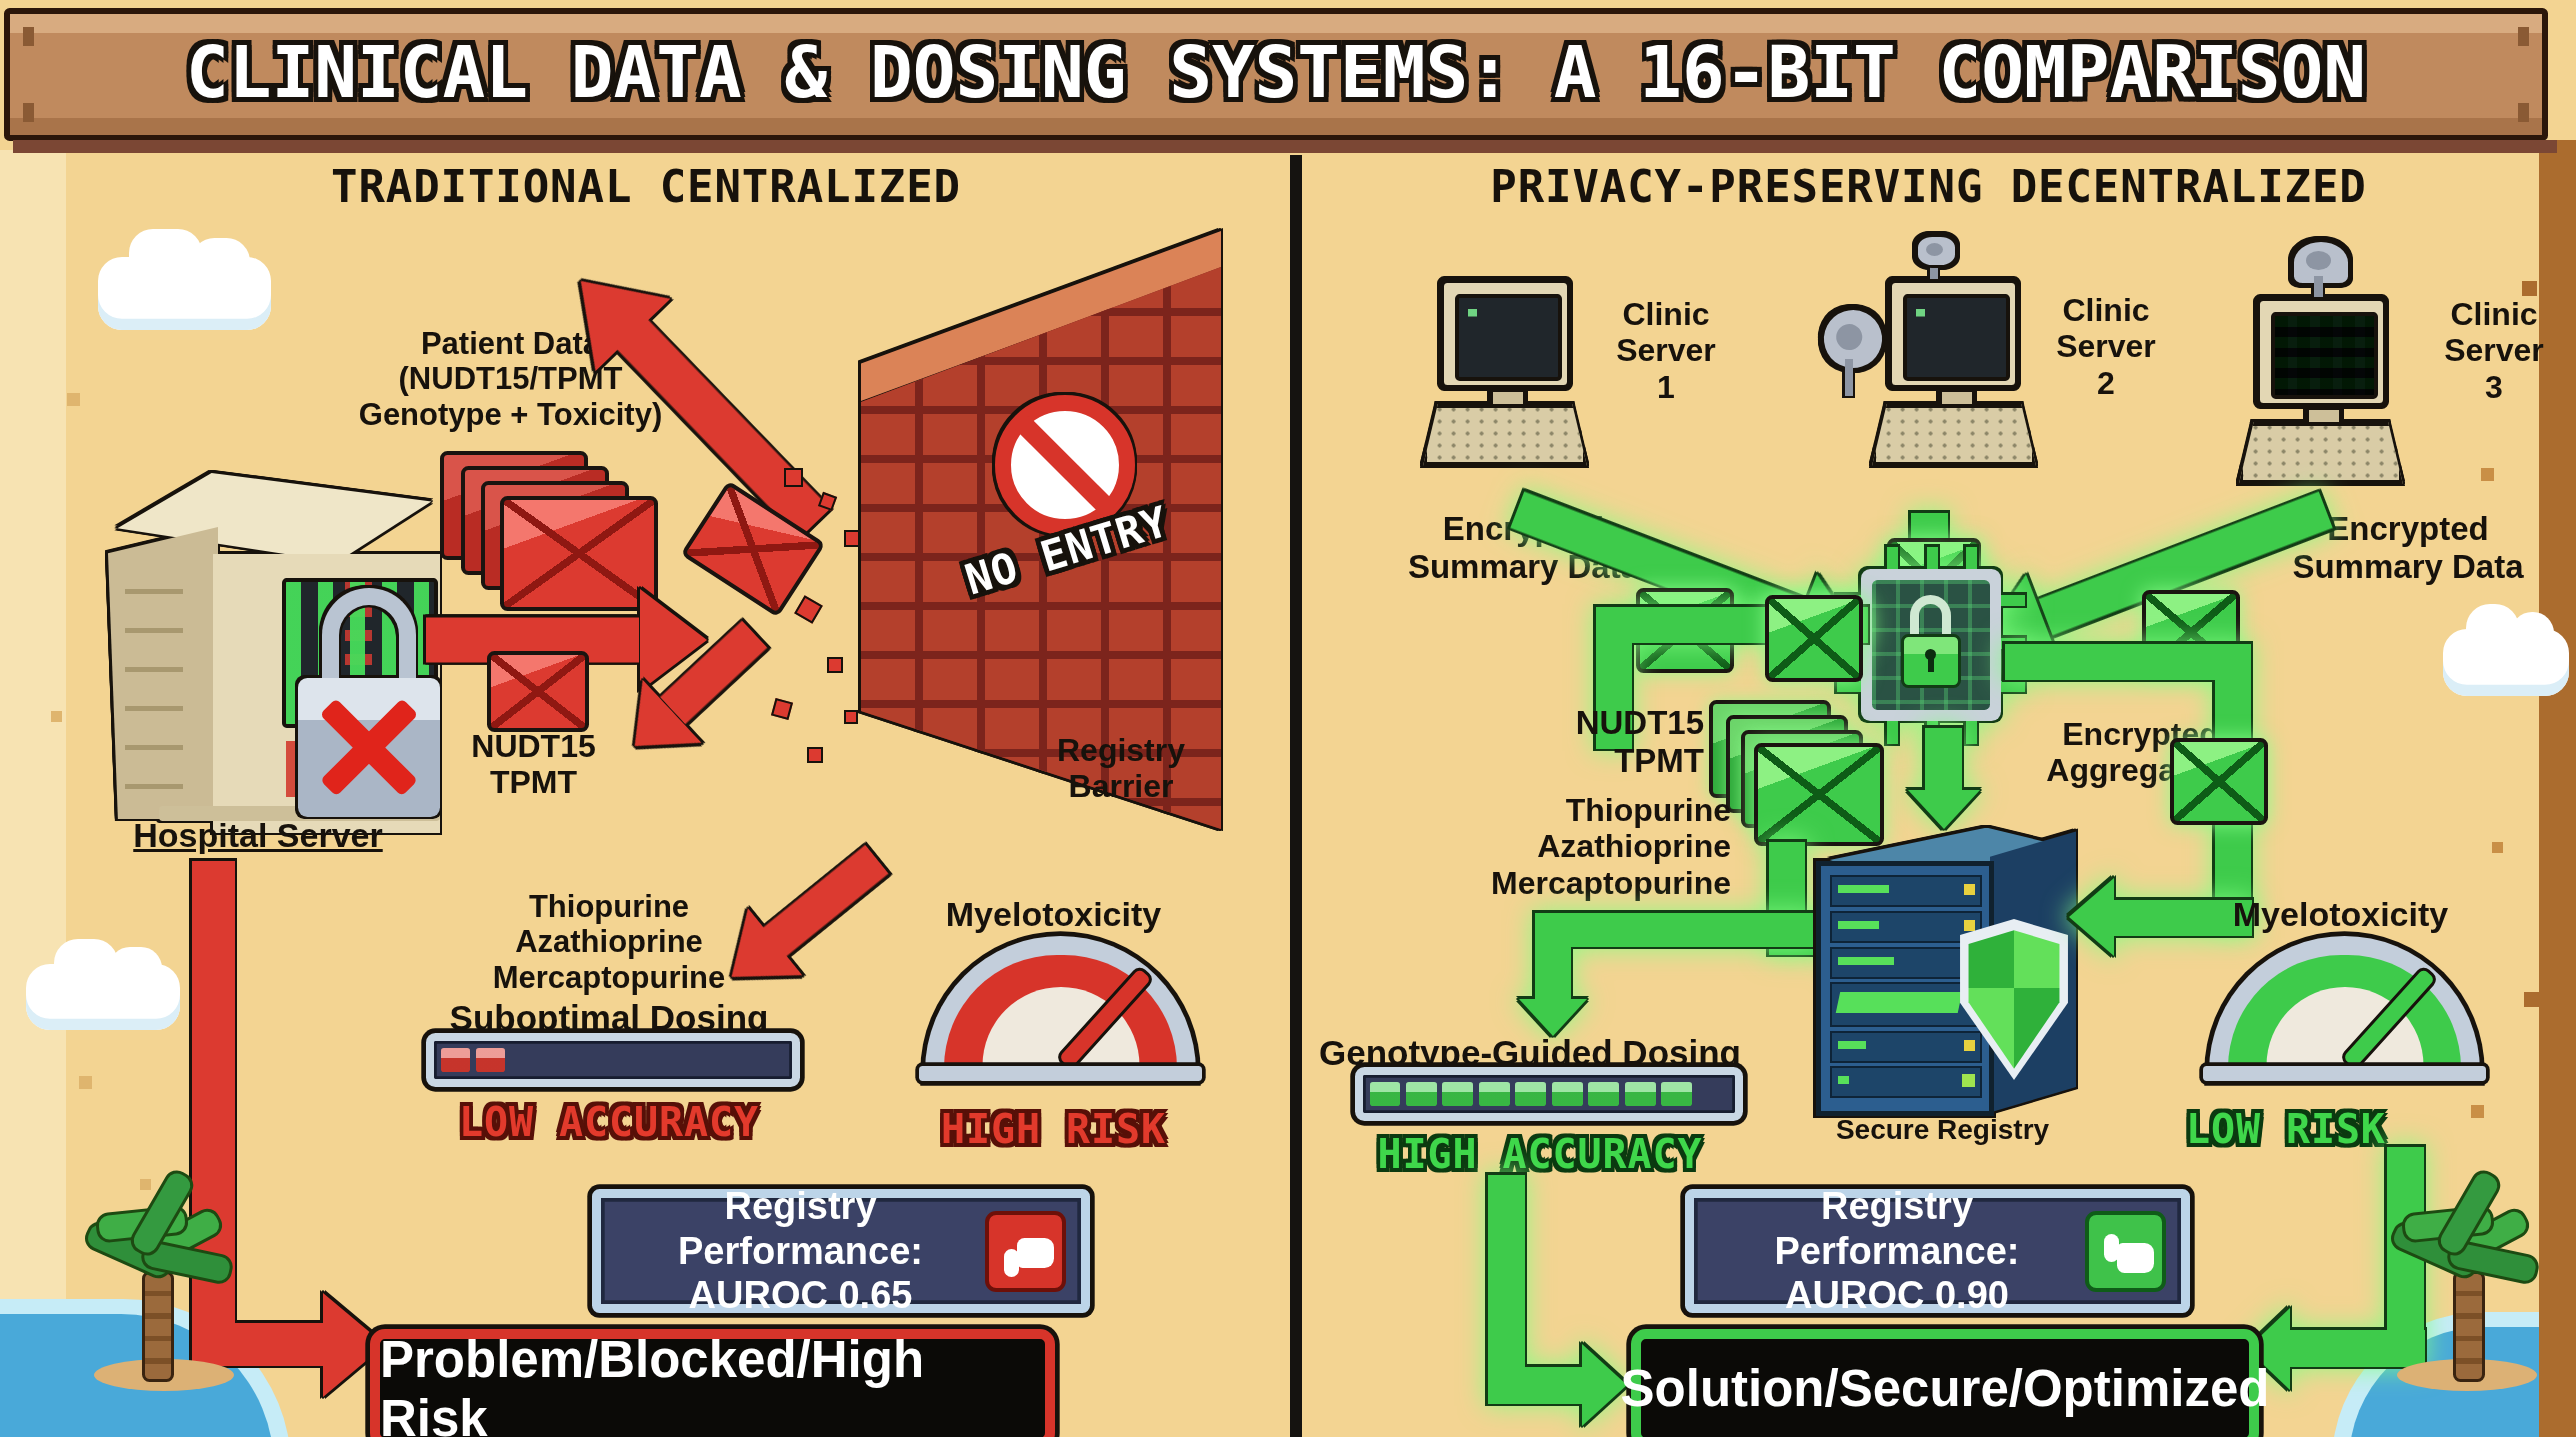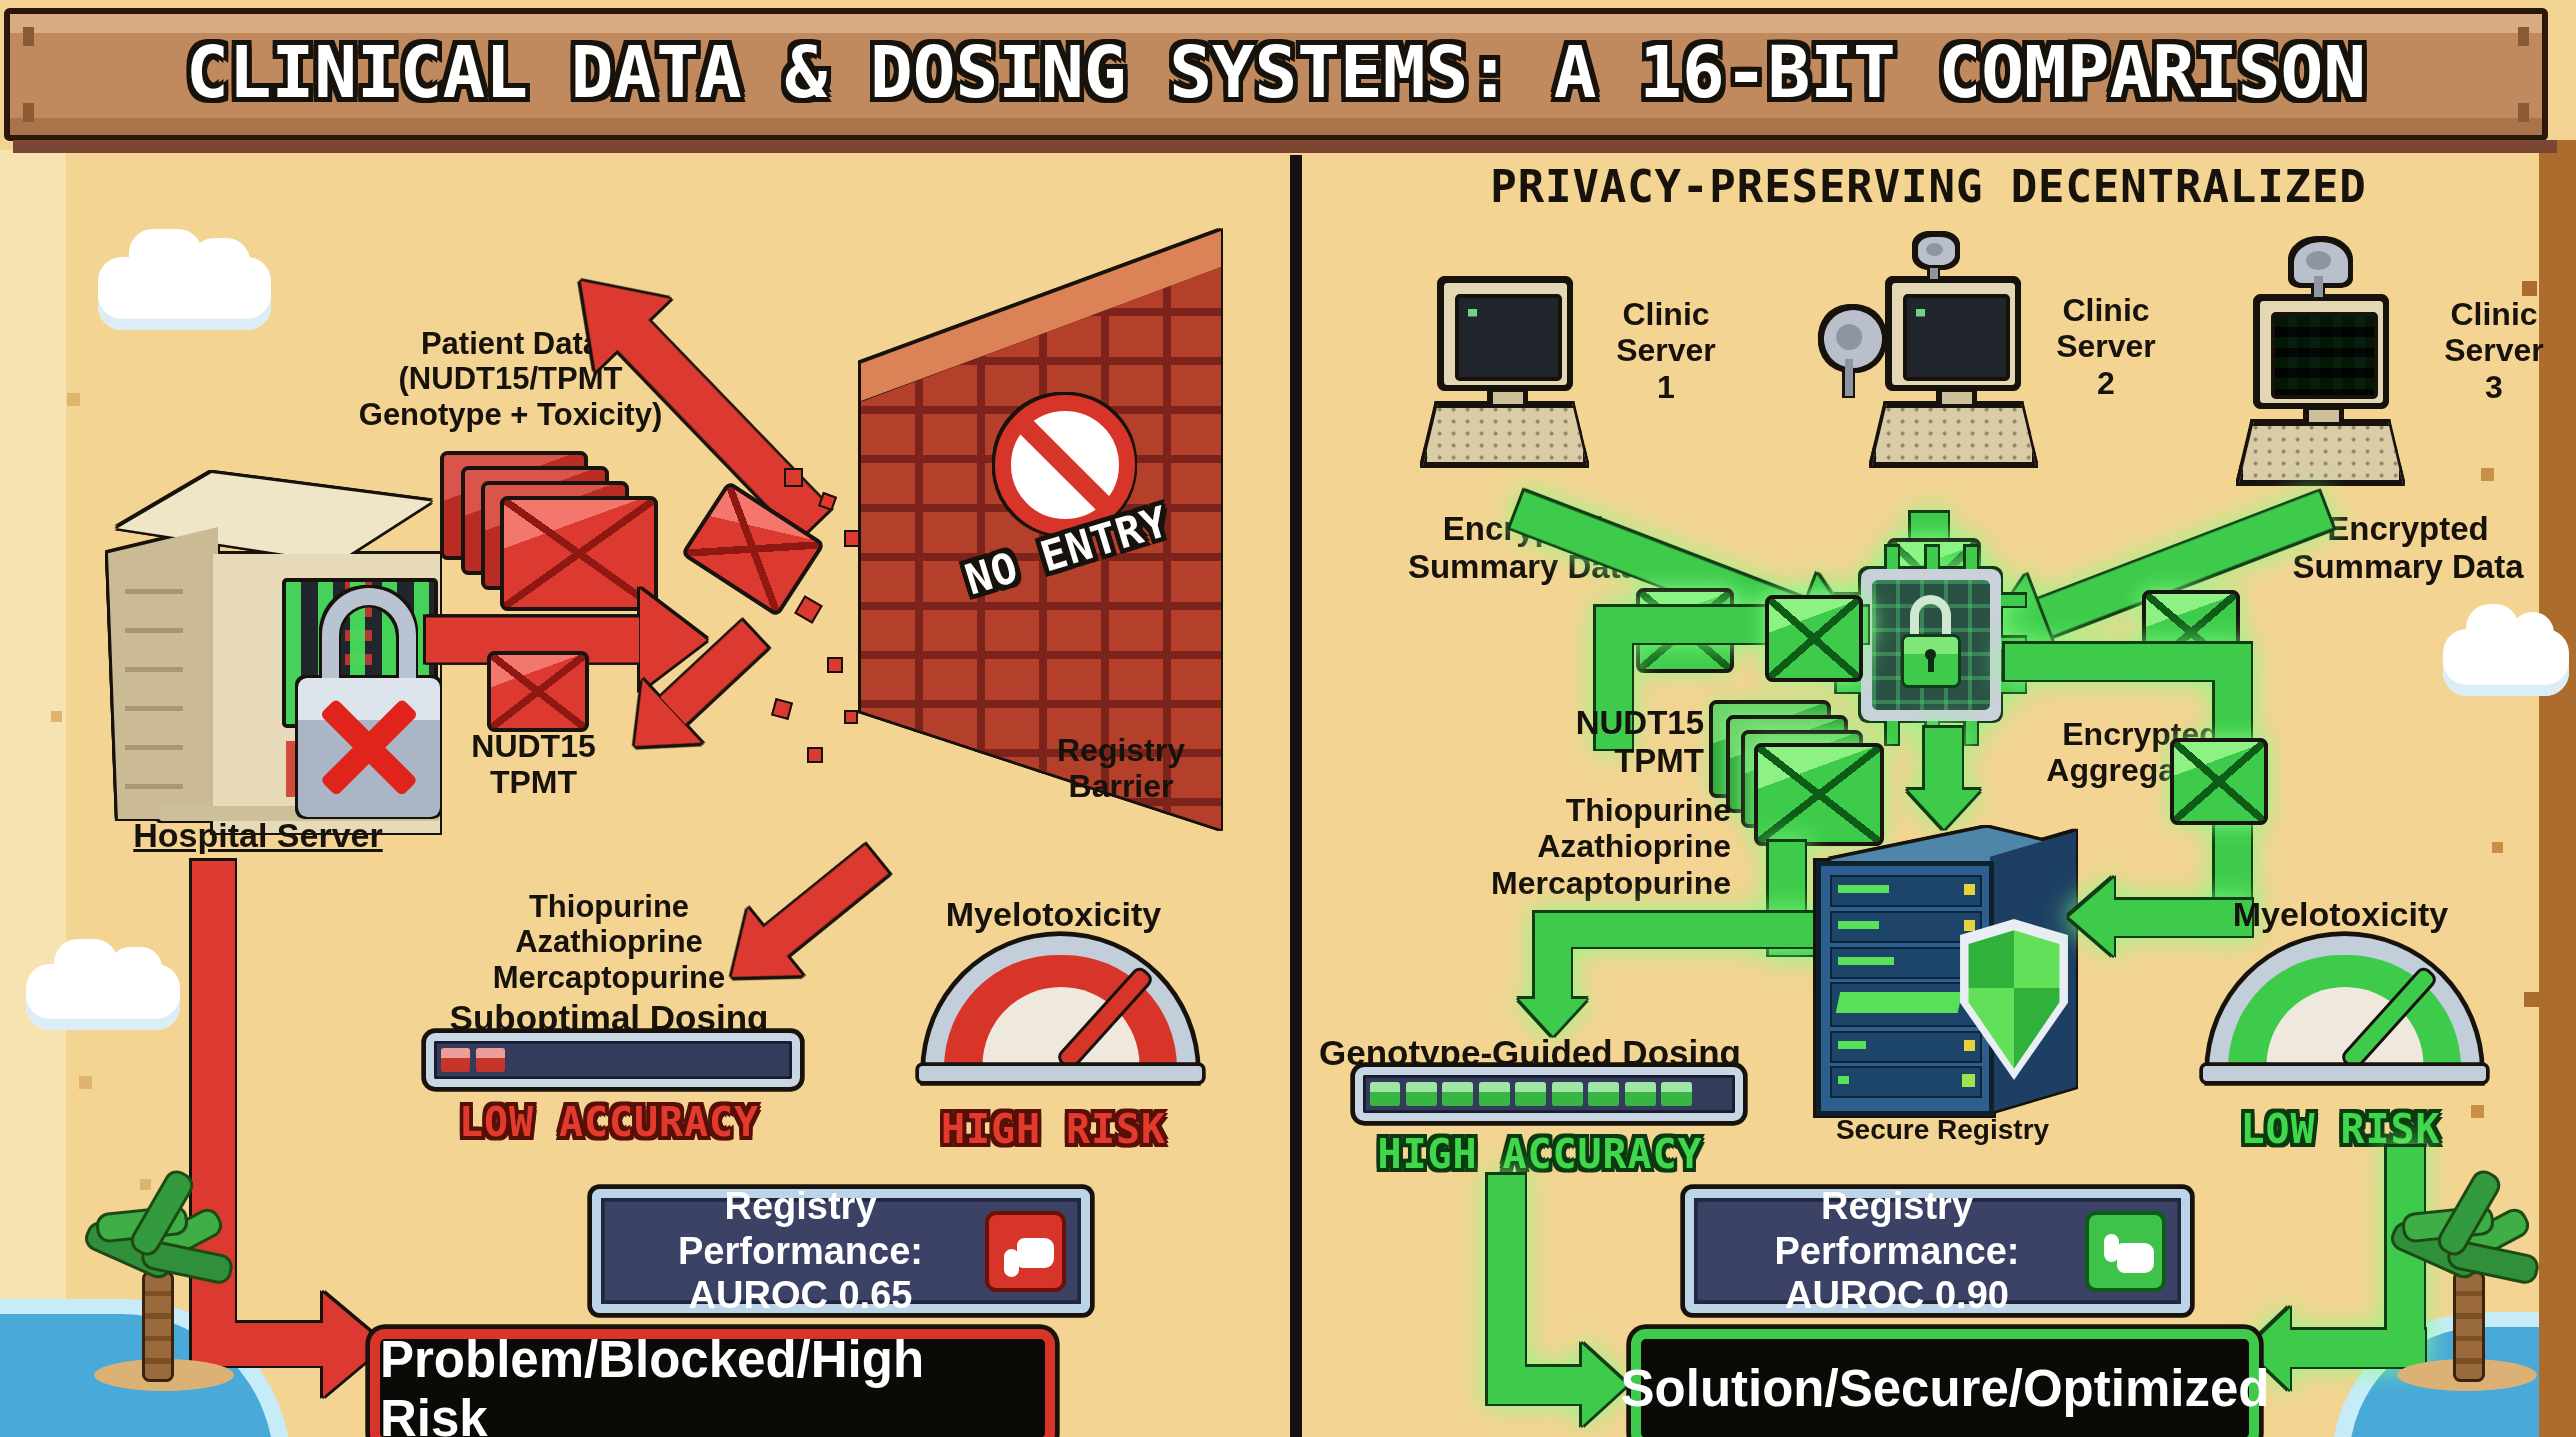--- a/index.html
+++ b/index.html
@@ -130,20 +130,21 @@
     <div class="abs" style="left:13px;top:13px;width:11.2px;height:19px;background:#8a5a34;"></div>
     <div class="abs" style="right:13px;top:13px;width:11.2px;height:19px;background:#8a5a34;"></div>
     <div class="abs" style="left:13px;bottom:13px;width:11.2px;height:19px;background:#8a5a34;"></div>
     <div class="abs" style="right:13px;bottom:13px;width:11.2px;height:19px;background:#8a5a34;"></div>
     <div class="abs px ol-w" style="left:0;right:0;top:50%;transform:translateY(-52%);text-align:center;font-size:71px;letter-spacing:0px;">CLINICAL DATA &amp; DOSING SYSTEMS: A 16-BIT COMPARISON</div>
   </div>
   <div class="abs" style="left:13px;top:140px;width:2544px;height:13px;background:#7b4734;"></div>
 
   <div class="abs" style="left:1290px;top:155px;width:12px;height:1282px;background:#151310;"></div>
 
+  <div class="abs px" style="left:131px;top:161px;width:1030px;text-align:center;font-size:44px;color:#17120c;">TRADITIONAL CENTRALIZED</div>
 
   <div class="lbl" style="left:309px;top:326px;width:403px;">Patient Data
 (NUDT15/TPMT
 Genotype + Toxicity)</div>
 
   <div class="abs oln" style="left:108px;top:473px;width:342px;height:348px;">
     <div class="abs" style="left:9.4px;top:0;width:314px;height:89px;background:#efe6c8;
                 clip-path:polygon(30% 0,100% 32%,70% 100%,0 62%);"></div>
     <div class="abs" style="left:0;top:54px;width:110px;height:292px;background:#cbbb95;
                 clip-path:polygon(0 9%,100% 0,100% 100%,9% 100%);
@@ -471,21 +472,21 @@
   </div>
 
   <div class="lbl" style="left:2186px;top:895px;width:309px;font-size:34px;">Myelotoxicity</div>
   <div class="gauge" style="left:2209px;top:936px;">
     <div class="g-rim"></div>
     <div class="g-fill" style="background:#3ecb4b;"></div>
     <div class="g-inner"></div>
     <div class="needle" style="background: rgb(62, 203, 75); transform: rotate(-48deg);"></div>
     <div class="g-base"></div>
   </div>
-  <div class="abs px ol-g" style="left:2186px;top:1106px;width:309px;text-align:center;font-size:40px;">LOW RISK</div>
+  <div class="abs px ol-g" style="left:2186px;top:1106px;width:309px;font-size:40px;">LOW RISK</div>
 
   <div class="perf" style="left:1685px;top:1189px;width:505px;box-sizing:border-box;">
     <div class="ptxt">Registry Performance:
 AUROC 0.90</div>
     <div class="thumbicon" style="background:#3fc24a;border:4.7px solid #0f5c18;box-sizing:border-box;">
       <div class="hand"></div>
     </div>
   </div>
 
   <div class="abs glow" style="left:1488px;top:1175px;width:150px;height:243px;">

